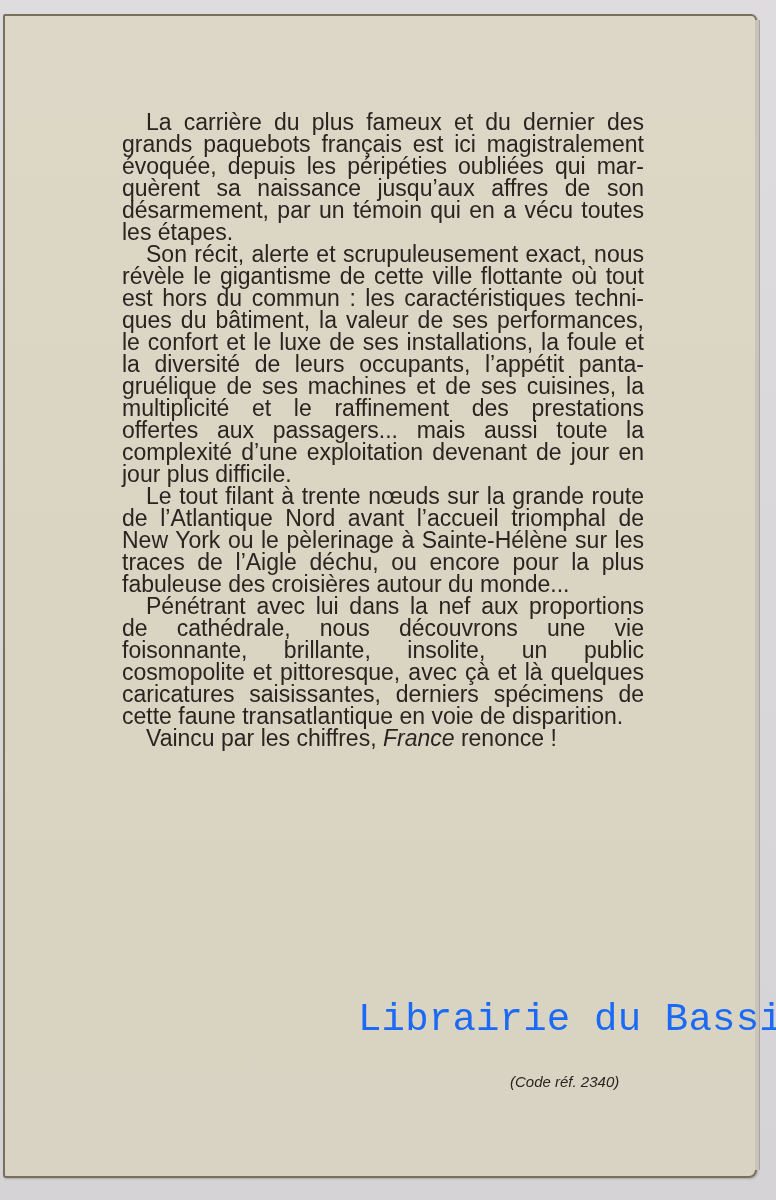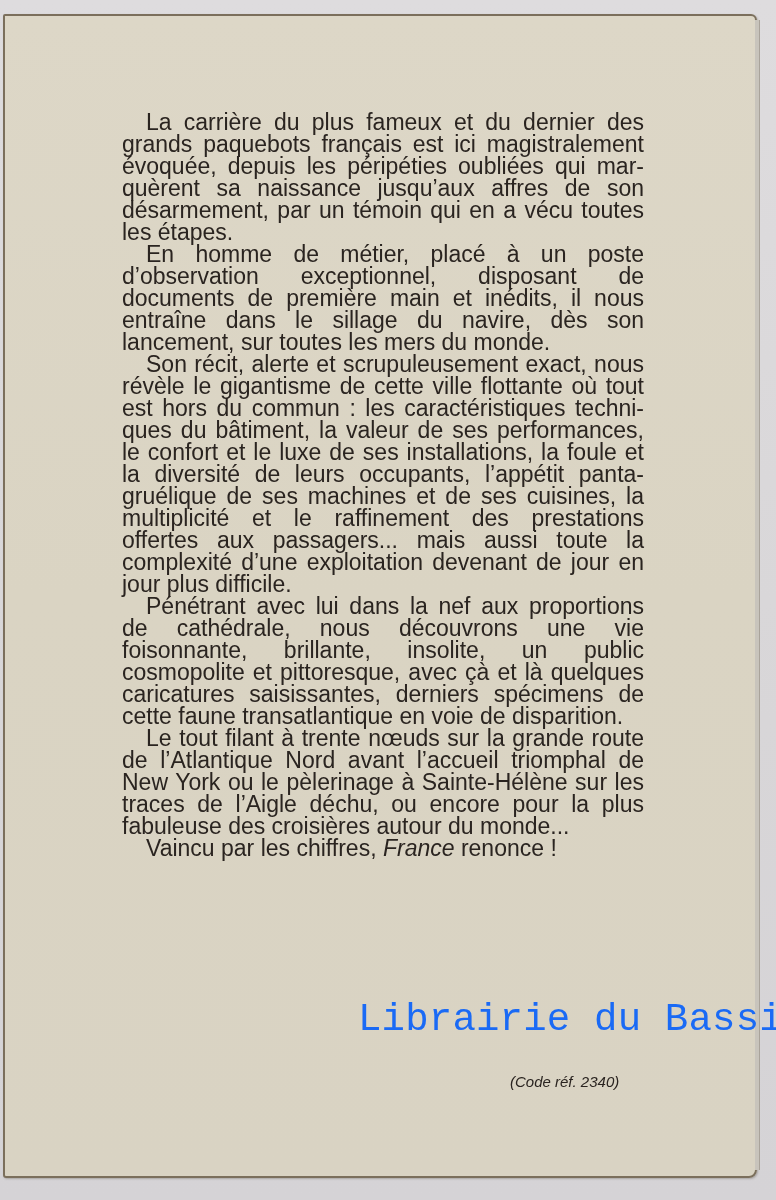--- a/index.html
+++ b/index.html
@@ -83,22 +83,21 @@
 </head>
 <body>
 
 <div class="backdrop"></div>
 
 <div class="cover">
 </div>
 
 <div class="text-block" id="text-block">
   <p><span>La carrière du plus fameux et du dernier des grands paquebots français est ici magistralement évoquée, depuis les péripéties oubliées qui mar­quèrent sa naissance jusqu’aux affres de son désar­mement, par un témoin qui en a vécu toutes les étapes.</span></p>
-  <p><span>En homme de métier, placé à un poste d’observa­tion exceptionnel, disposant de documents de pre­mière main et inédits, il nous entraîne dans le sillage du navire, dès son lancement, sur toutes les mers du monde.</span></p>
   <p><span>Son récit, alerte et scrupuleusement exact, nous révèle le gigantisme de cette ville flottante où tout est hors du commun&nbsp;: les caractéristiques techni­ques du bâtiment, la valeur de ses performances, le confort et le luxe de ses installations, la foule et la diversité de leurs occupants, l’appétit panta­gruélique de ses machines et de ses cuisines, la multiplicité et le raffinement des prestations offertes aux passagers... mais aussi toute la complexité d’une exploitation devenant de jour en jour plus difficile.</span></p>
+  <p><span>Le tout filant à trente nœuds sur la grande route de l’Atlantique Nord avant l’accueil triomphal de New York ou le pèlerinage à Sainte-Hélène sur les traces de l’Aigle déchu, ou encore pour la plus fabuleuse des croisières autour du monde...</span></p>
   <p><span>Pénétrant avec lui dans la nef aux proportions de cathédrale, nous découvrons une vie foisonnante, brillante, insolite, un public cosmopolite et pitto­resque, avec çà et là quelques caricatures saisis­santes, derniers spécimens de cette faune trans­atlantique en voie de disparition.</span></p>
-  <p><span>Le tout filant à trente nœuds sur la grande route de l’Atlantique Nord avant l’accueil triomphal de New York ou le pèlerinage à Sainte-Hélène sur les traces de l’Aigle déchu, ou encore pour la plus fabuleuse des croisières autour du monde...</span></p>
   <p><span>Vaincu par les chiffres, </span><em>France</em><span> renonce&nbsp;!</span></p>
 </div>
 
 <div class="watermark">Librairie du Bassin</div>
 
 <div class="code-ref">(Code réf. 2340)</div>
 
 </body></html>

